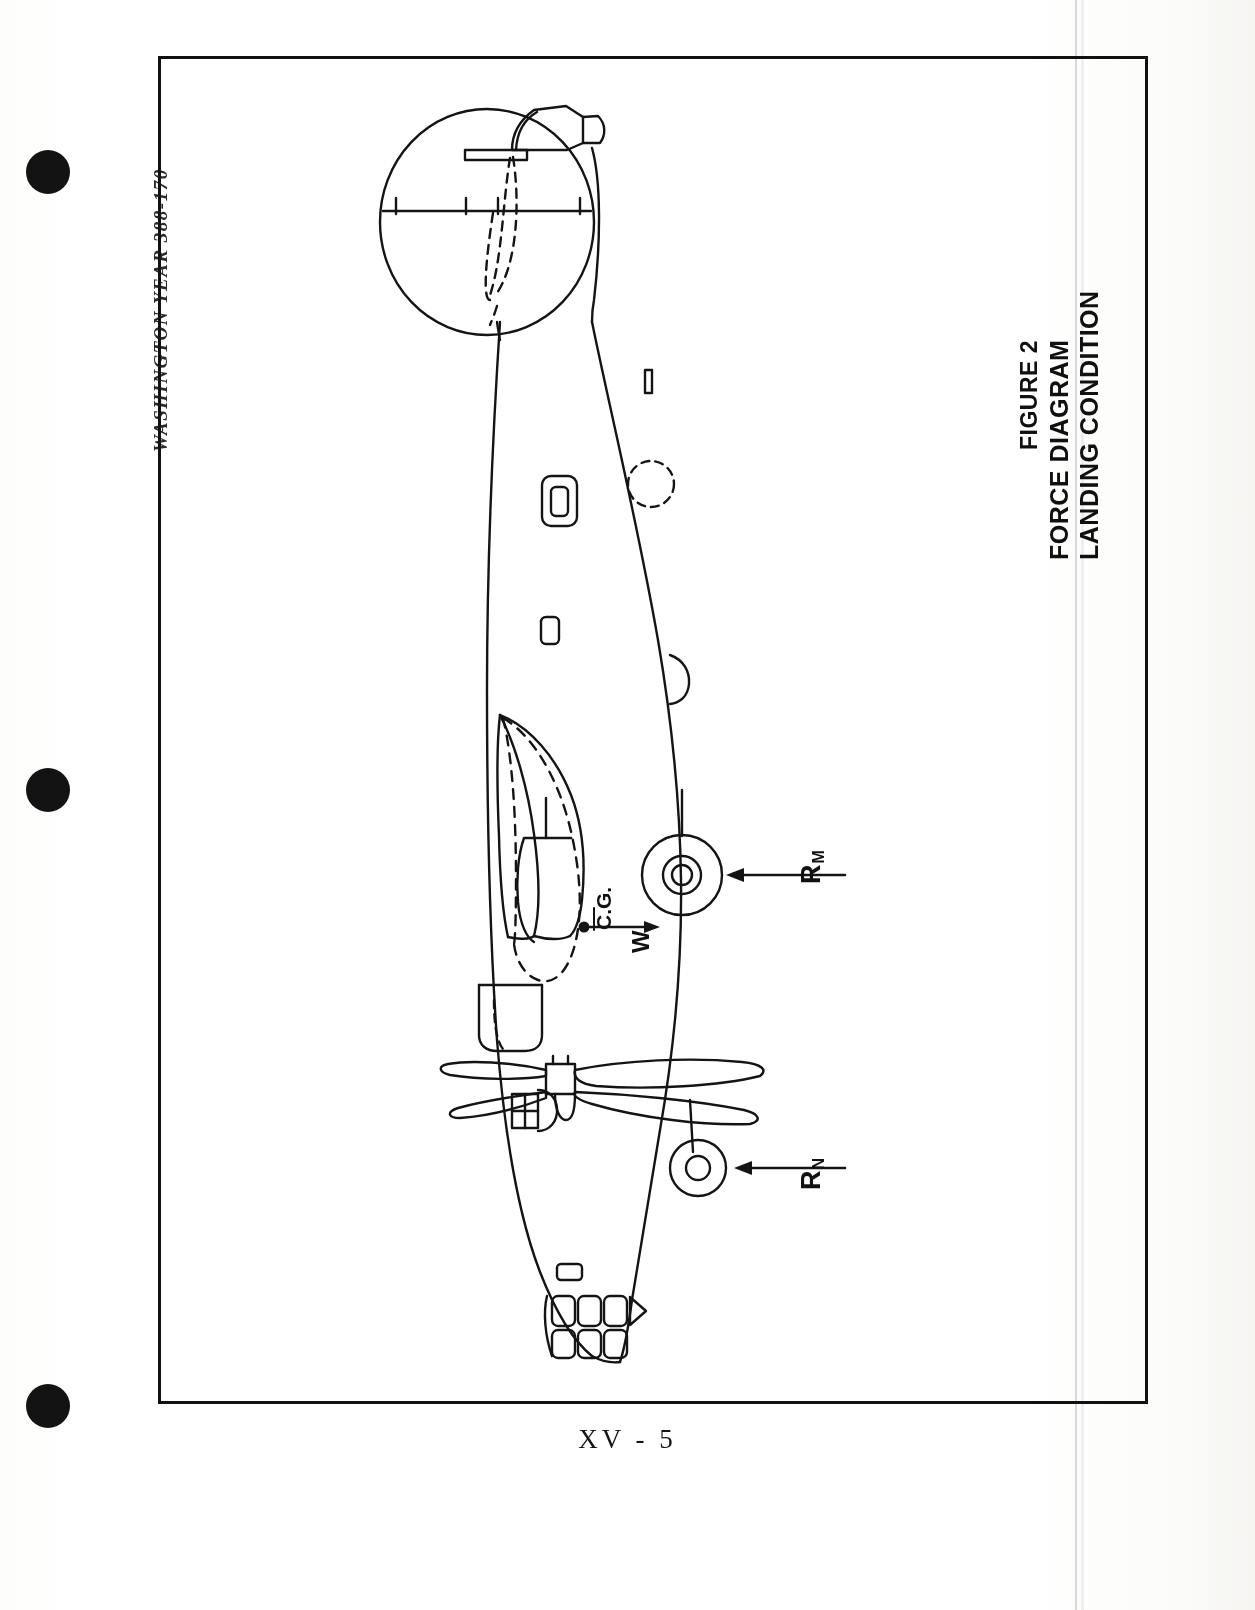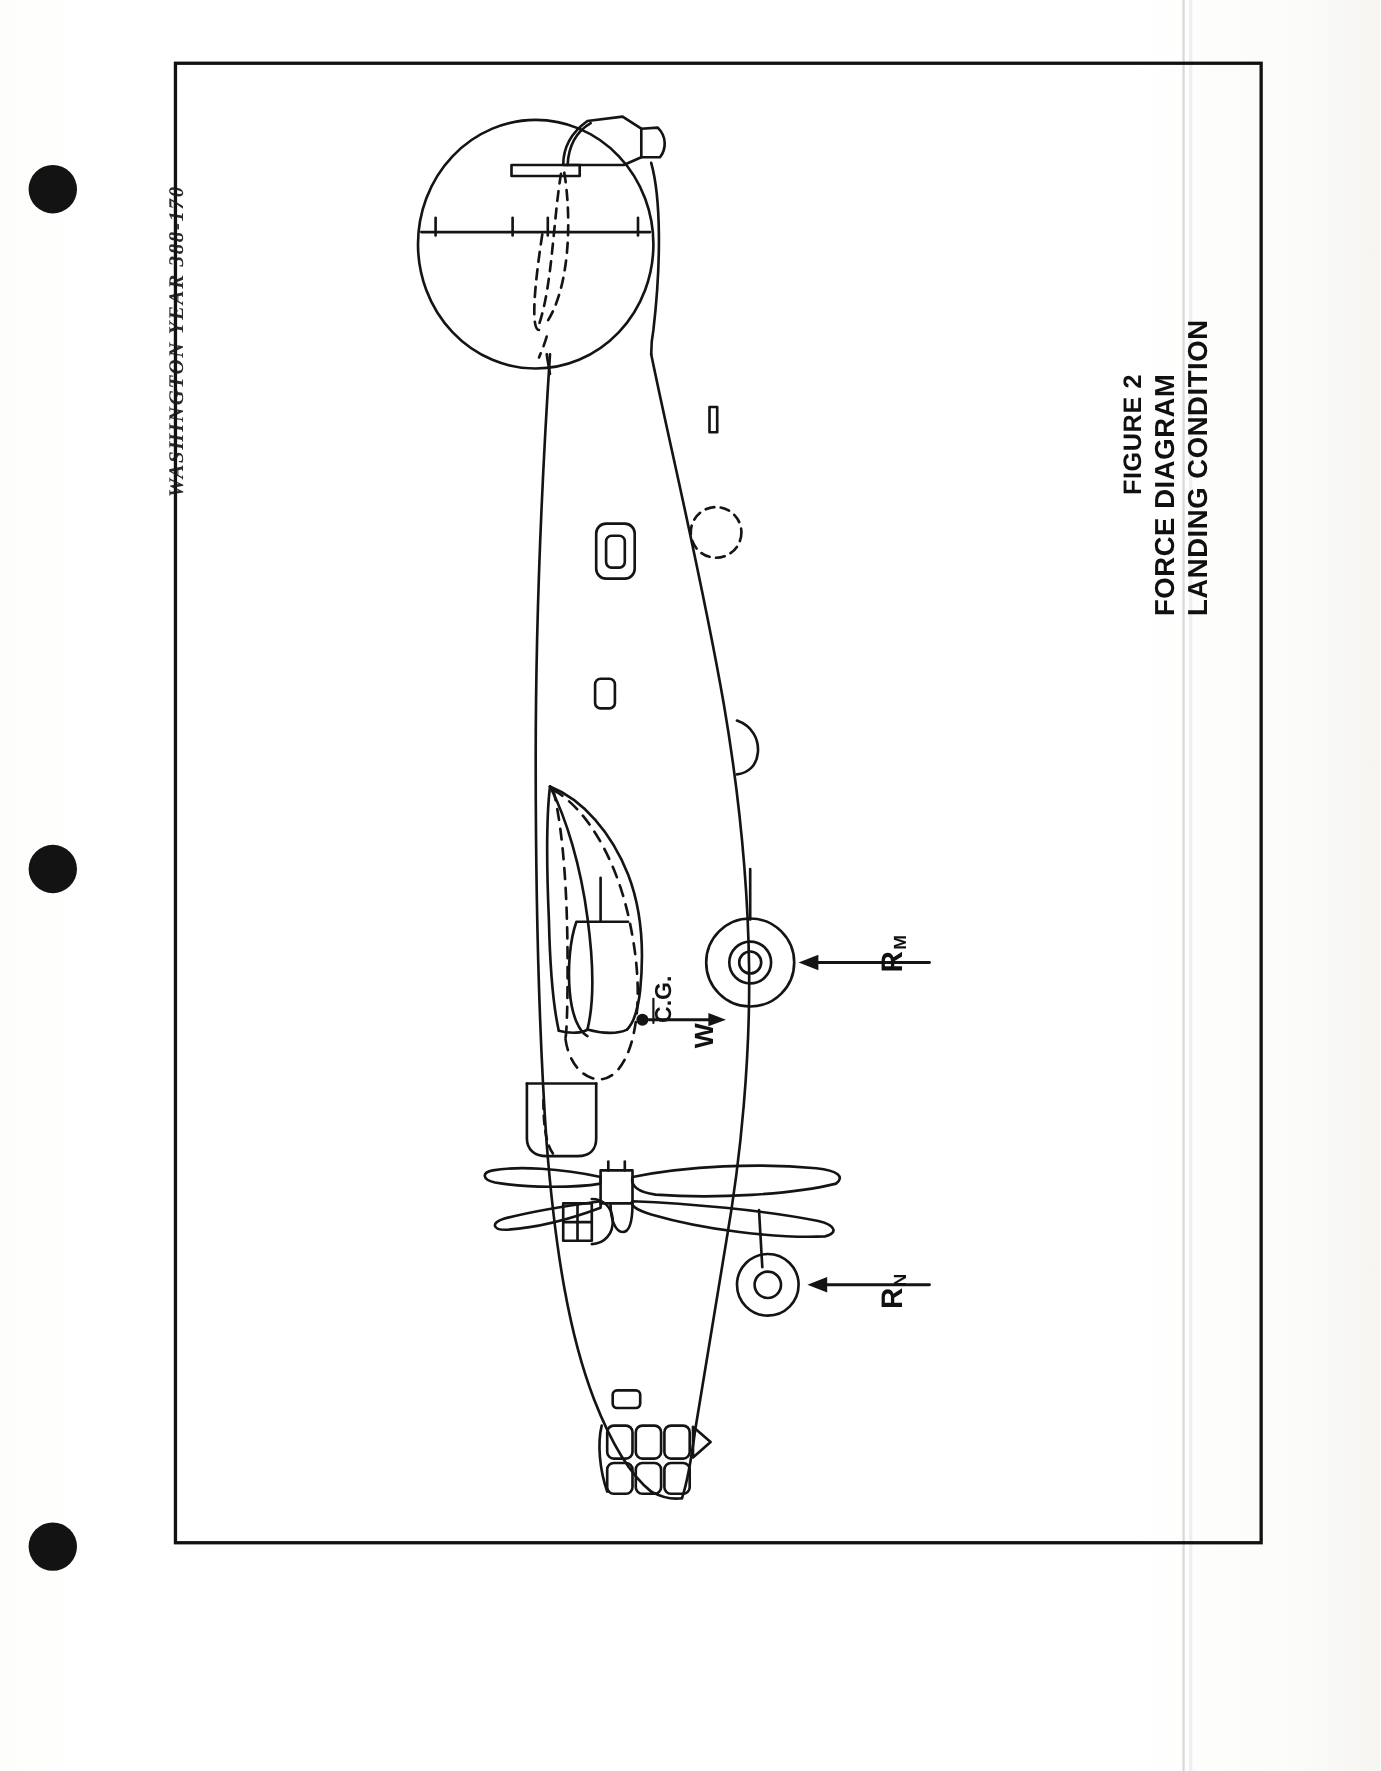--- a/index.html
+++ b/index.html
@@ -276,14 +276,15 @@
   </div>
 
   <div id="caption">
     <div class="cap-fig">FIGURE 2</div>
     <div class="cap-l1">FORCE DIAGRAM</div>
     <div class="cap-l2">LANDING CONDITION</div>
   </div>
 
   <div id="handwriting">WASHINGTON YEAR 388-170</div>
 
+  <div id="folio">XV - 5</div>
 
 </div>
 
 </body></html>

